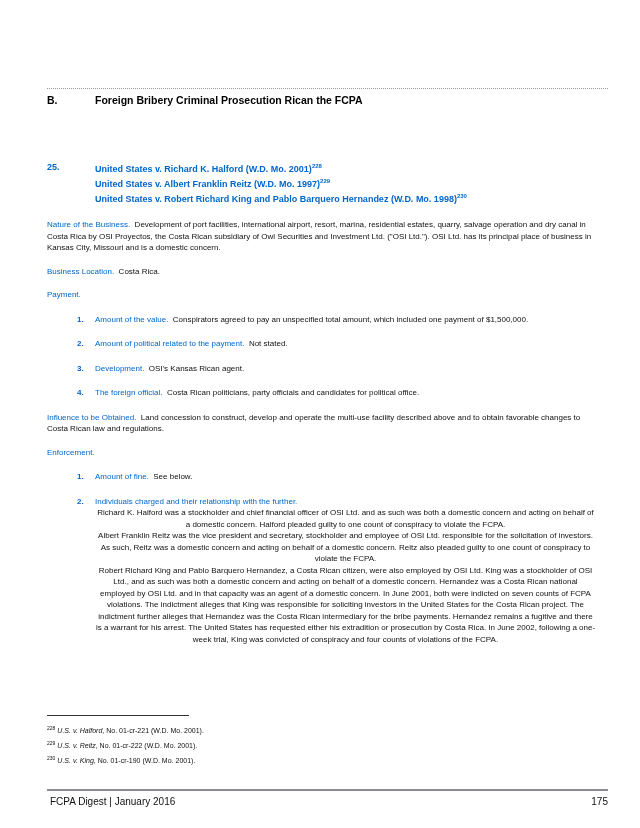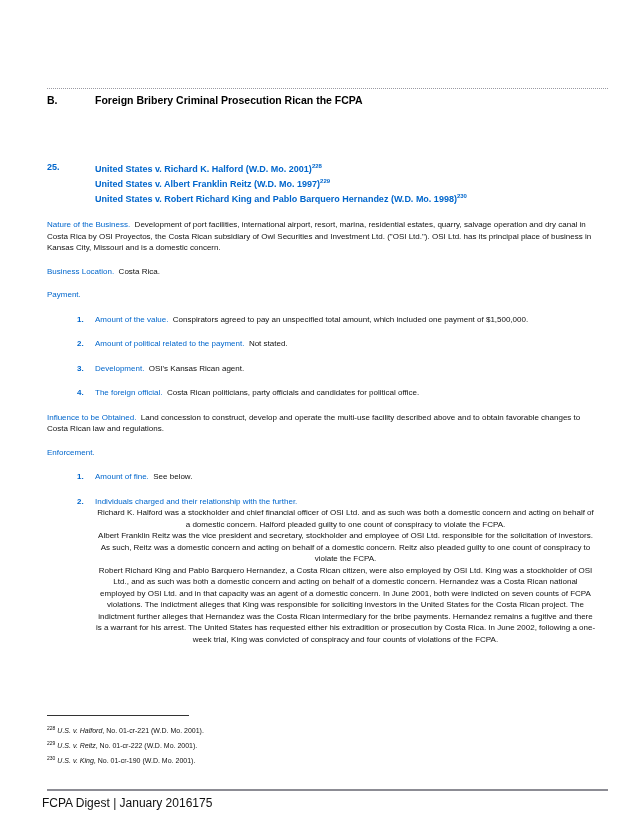--- a/index.html
+++ b/index.html
@@ -60,23 +60,23 @@
   .fn-line { line-height:15px; }
   .fn-line sup { font-size:5px; vertical-align:super; line-height:0; margin-right:2px; }
   .fn-case { font-style:italic; }
 
   
   .footer-rule {
     position:absolute; left:47px; right:32px; top:789px;
     border-top:2px solid #8c8c94;
   }
   .footer-row {
-    position:absolute; left:42px; right:32px; top:796px;
-    display:flex; justify-content:flex-start;
-    font-size:12px; color:#111;
+    position:absolute; left:50px; right:32px; top:796px;
+    display:flex; justify-content:space-between;
+    font-size:10px; color:#111;
   }
 </style>
 </head>
 <body>
 
 <div class="page">
 
   <div class="dotted-rule"></div>
   <div class="section-heading">
     <span>B.</span>

